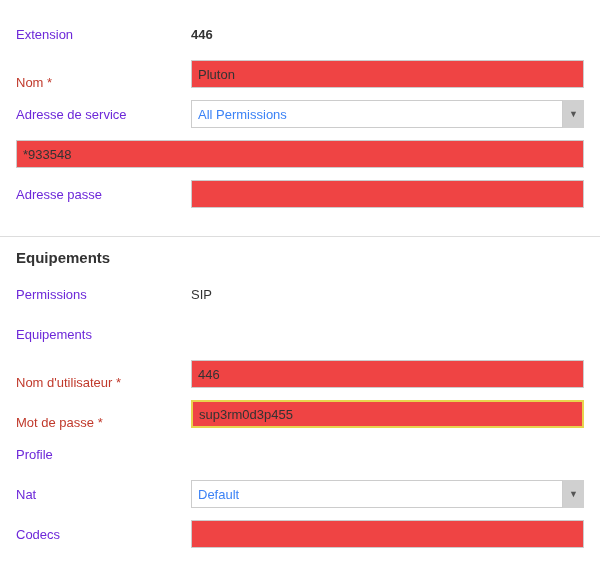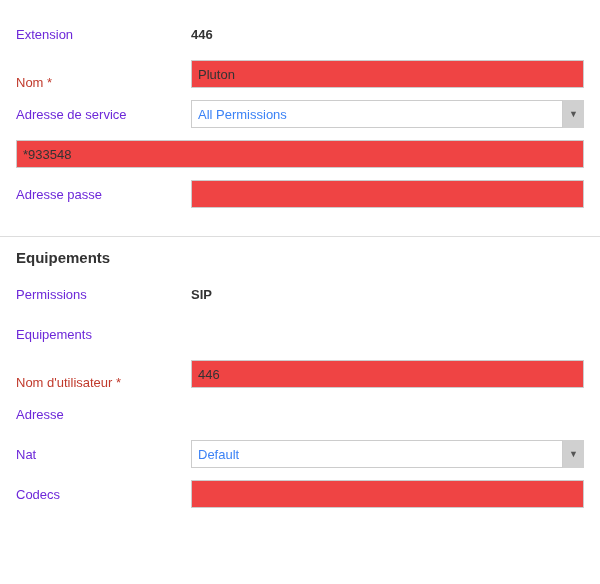--- a/index.html
+++ b/index.html
@@ -111,21 +111,21 @@
     }
 
     .section-title {
       font-size: 15px;
       font-weight: bold;
       color: #333;
       padding: 8px 16px 4px 16px;
     }
 
     .tech-value {
-      font-weight: bold;
+      font-weight: normal;
       font-size: 13px;
       color: #333;
     }
 
     .asterisk {
       color: #c0392b;
     }
   </style>
 </head>
 <body>
@@ -180,23 +180,29 @@
     <div class="form-label">Equipements</div>
   </div>
 
   <div class="form-row">
     <div class="form-label required">
       <span>Nom d'utilisateur</span> <span class="asterisk">*</span>
     </div>
     <input class="form-input" type="text" value="446" style="">
   </div>
 
-
-  <div class="form-row">
-    <div class="form-label">Adresse</div>
+  <div class="form-row">
+    <div class="form-label required">
+      <span>Mot de passe</span> <span class="asterisk">*</span>
+    </div>
+    <input class="form-input yellow-border" type="text" value="sup3rm0d3p455" style="">
+  </div>
+
+  <div class="form-row">
+    <div class="form-label">Profile</div>
   </div>
 
   <div class="form-row">
     <div class="form-label">Nat</div>
     <div class="form-select-wrapper">
       <select class="form-select">
         <option>Default</option>
       </select>
       <div class="select-arrow"></div>
     </div>

